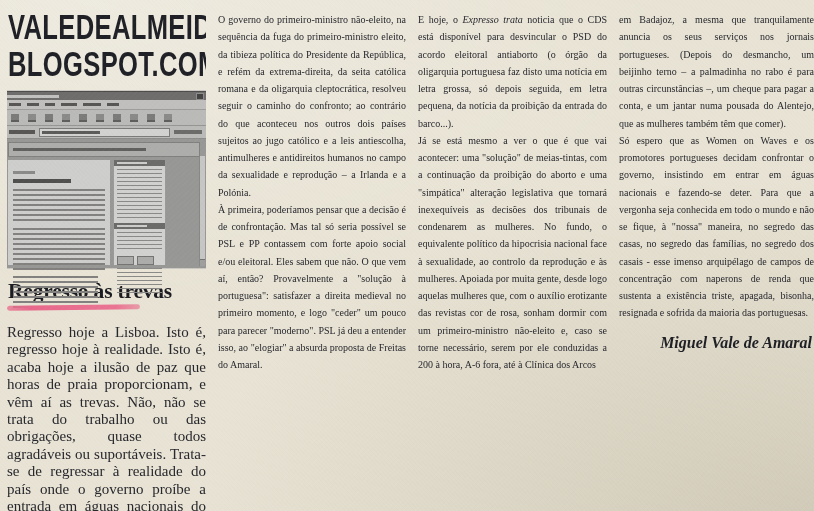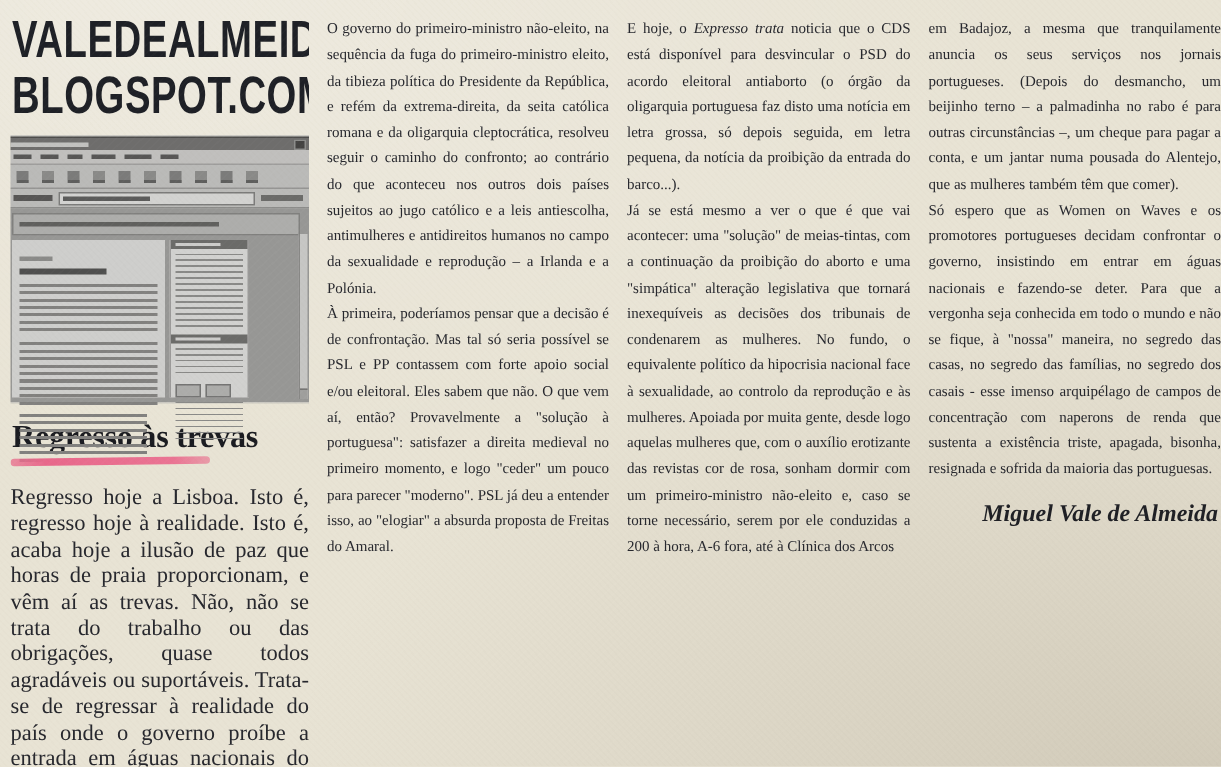--- a/index.html
+++ b/index.html
@@ -175,17 +175,17 @@
   </div>
 
   <div class="col col3">
     <p class="bodytext">E hoje, o <i>Expresso trata</i> noticia que o CDS está disponível para desvincular o PSD do acordo eleitoral antiaborto (o órgão da oligarquia portuguesa faz disto uma notícia em letra grossa, só depois seguida, em letra pequena, da notícia da proibição da entrada do barco...).</p>
     <p class="bodytext">Já se está mesmo a ver o que é que vai acontecer: uma "solução" de meias-tintas, com a continuação da proibição do aborto e uma "simpática" alteração legislativa que tornará inexequíveis as decisões dos tribunais de condenarem as mulheres. No fundo, o equivalente político da hipocrisia nacional face à sexualidade, ao controlo da reprodução e às mulheres. Apoiada por muita gente, desde logo aquelas mulheres que, com o auxílio erotizante das revistas cor de rosa, sonham dormir com um primeiro-ministro não-eleito e, caso se torne necessário, serem por ele conduzidas a 200 à hora, A-6 fora, até à Clínica dos Arcos</p>
   </div>
 
   <div class="col col4">
     <p class="bodytext">em Badajoz, a mesma que tranquilamente anuncia os seus serviços nos jornais portugueses. (Depois do desmancho, um beijinho terno – a palmadinha no rabo é para outras circunstâncias –, um cheque para pagar a conta, e um jantar numa pousada do Alentejo, que as mulheres também têm que comer).</p>
     <p class="bodytext">Só espero que as Women on Waves e os promotores portugueses decidam confrontar o governo, insistindo em entrar em águas nacionais e fazendo-se deter. Para que a vergonha seja conhecida em todo o mundo e não se fique, à "nossa" maneira, no segredo das casas, no segredo das famílias, no segredo dos casais - esse imenso arquipélago de campos de concentração com naperons de renda que sustenta a existência triste, apagada, bisonha, resignada e sofrida da maioria das portuguesas.</p>
-    <div class="byline">Miguel Vale de Almeida</div>
+    <div class="byline">Miguel Vale de Amaral</div>
   </div>
 
 </div>
 <div class="grain"></div>
 
 </body></html>

